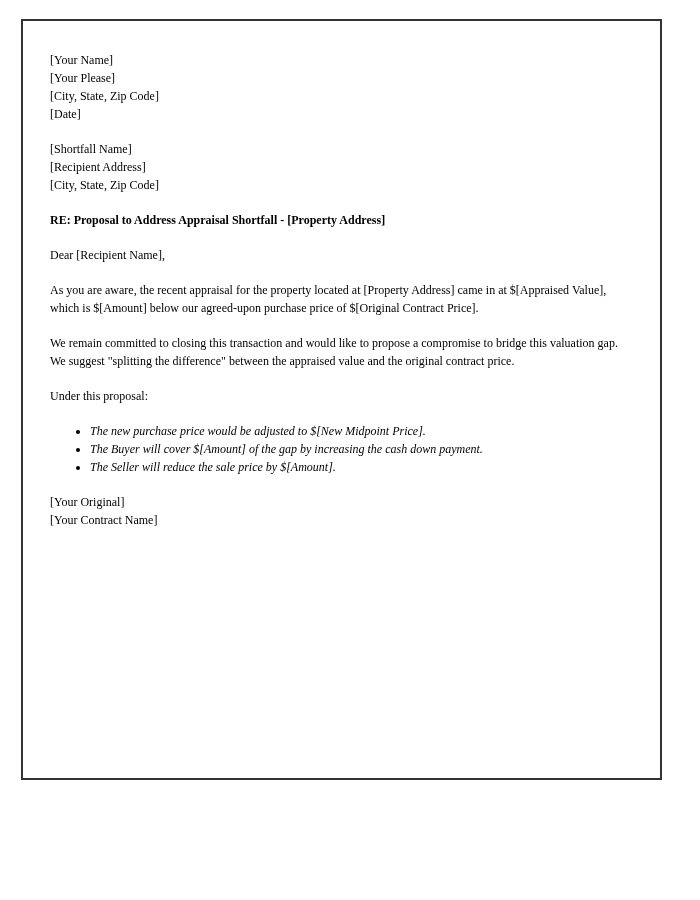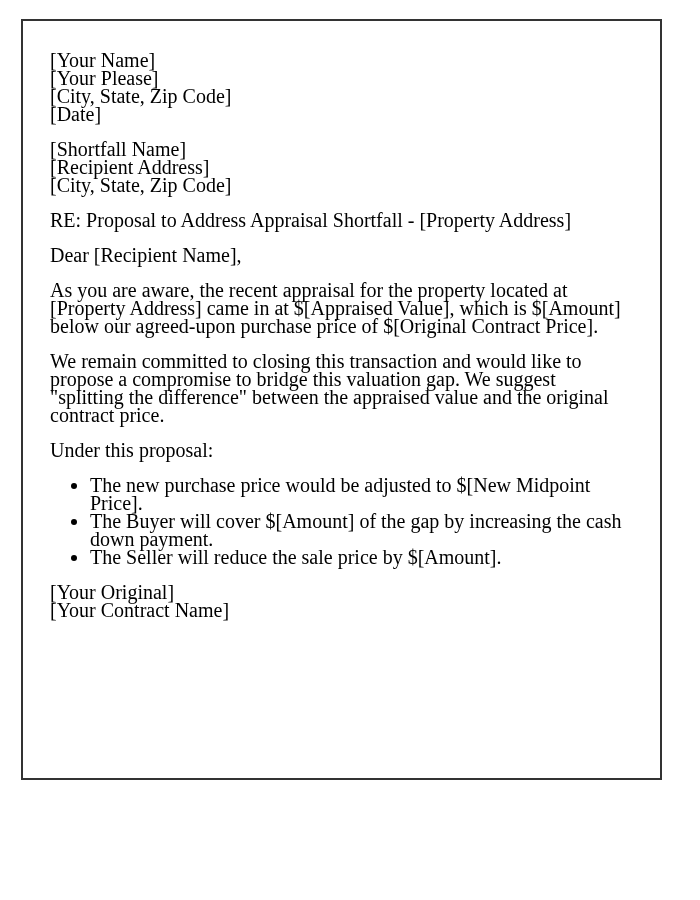--- a/index.html
+++ b/index.html
@@ -18,36 +18,37 @@
     position: absolute;
     left: 21px;
     top: 19px;
     width: 641px;
     height: 761px;
     box-sizing: border-box;
     border: 2px solid #333333;
     background: #ffffff;
     padding: 13px 27px 0 27px;
     overflow: hidden;
-    font-size: 20px;
+    font-size: 12px;
     line-height: 18px;
   }
   .block {
     margin: 17px 0;
   }
   .line {
     margin: 0;
     padding: 0;
   }
   .subject {
-    font-weight: normal;
+    font-weight: bold;
   }
   ul.proposal-list {
     margin: 17px 0;
     padding-left: 40px;
+    font-style: italic;
   }
   ul.proposal-list li {
     margin: 0;
     padding: 0;
   }
 </style>
 </head>
 <body>
 
 <div class="letter-frame">

